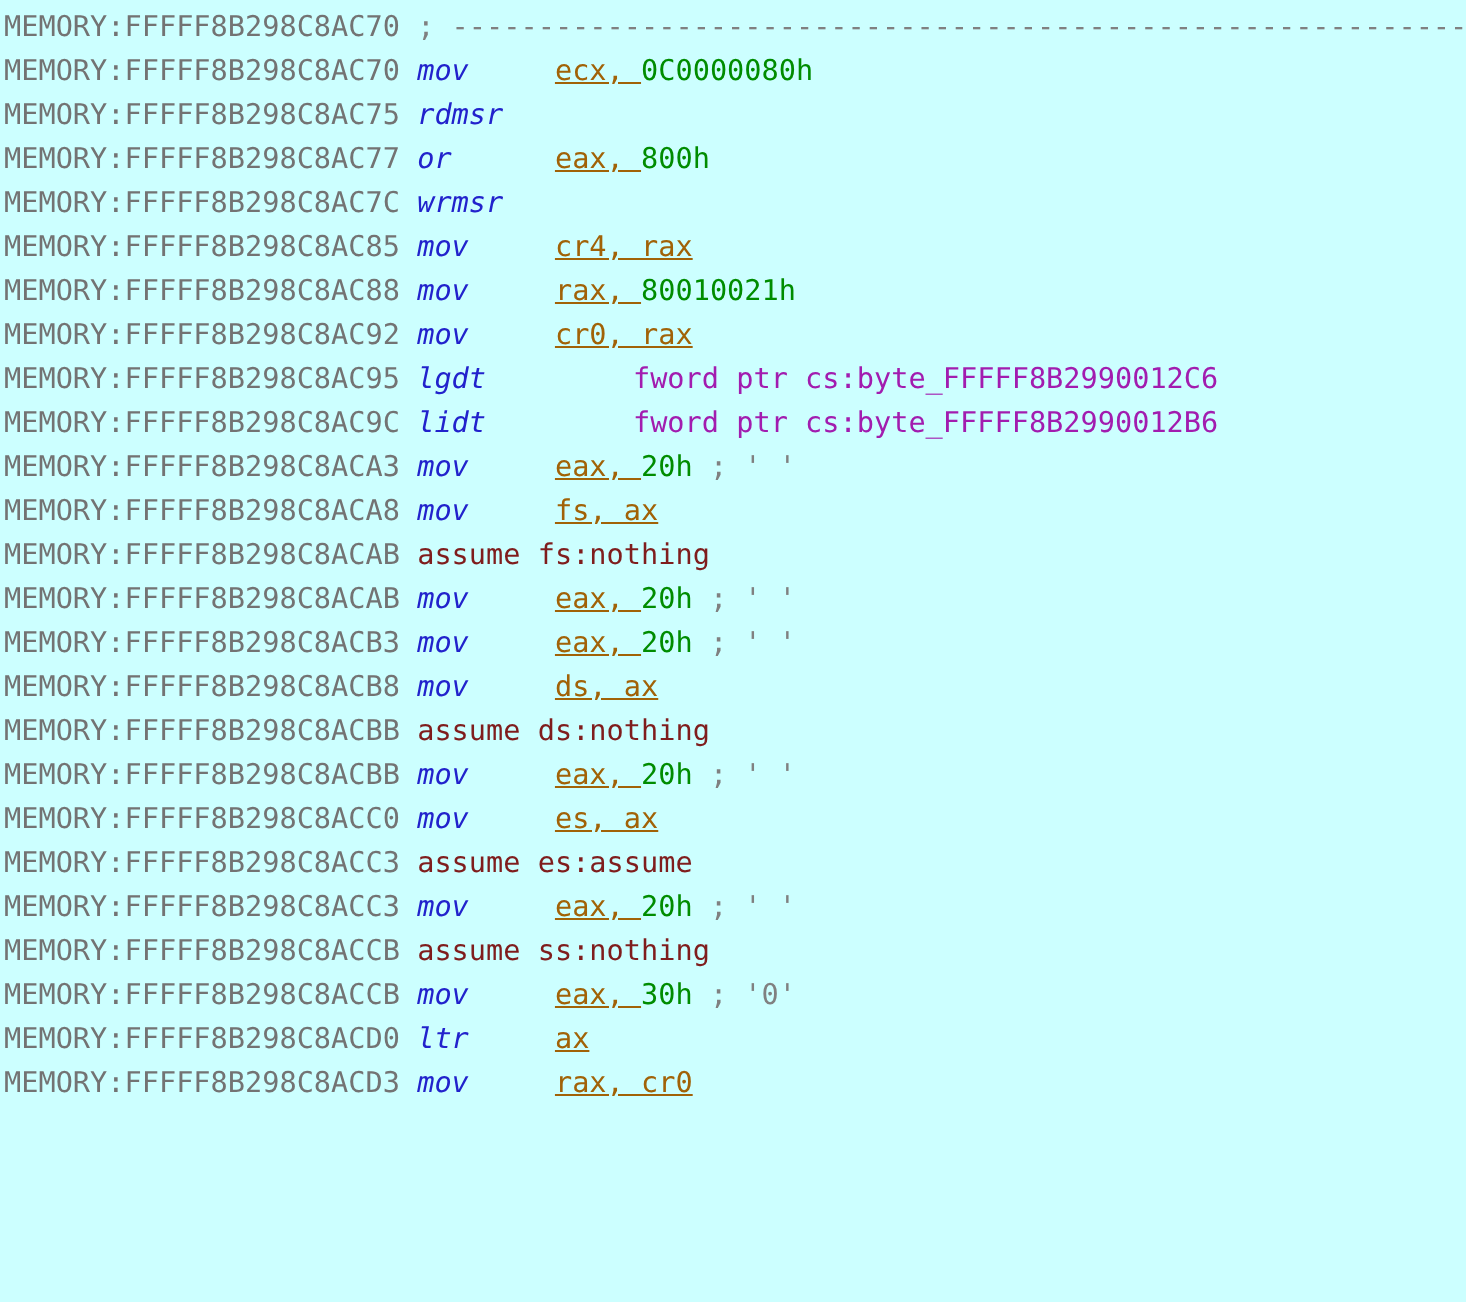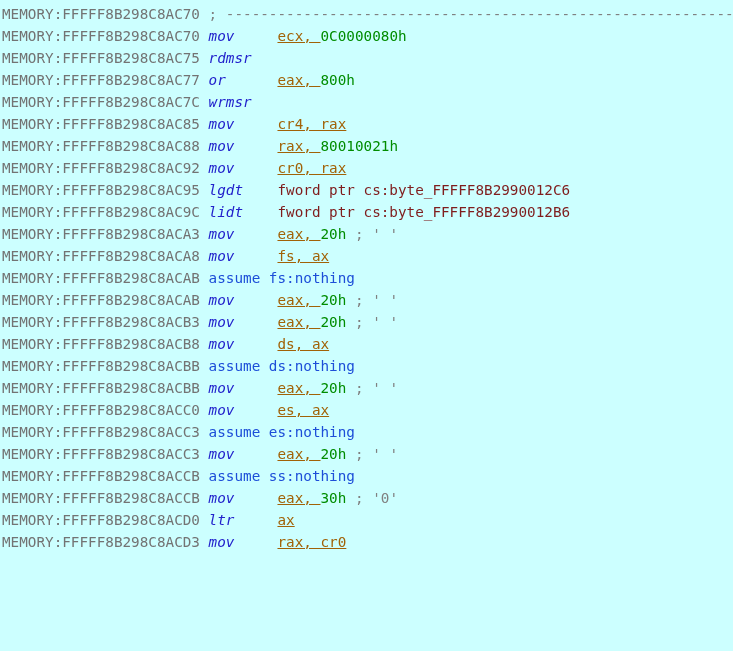--- a/index.html
+++ b/index.html
@@ -41,24 +41,25 @@
     color: #a16207;
     text-decoration: underline;
   }
   .imm {
     color: #008c00;
   }
   .cmt {
     color: #808080;
   }
   .dref {
-    color: #7f1d1d;
+    color: #a21caf;
+    margin-left: 39px;
   }
   .assume {
-    color: #1d4ed8;
+    color: #7f1d1d;
   }
 </style>
 </head>
 <body>
 
 <div id="disasm-view">
     <div class="code-line"><span class="addr">MEMORY:FFFFF8B298C8AC70 </span><span class="cmt">; ------------------------------------------------------------</span></div>
     <div class="code-line"><span class="addr">MEMORY:FFFFF8B298C8AC70 </span><span class="mnem">mov     </span><span class="op">ecx, </span><span class="imm">0C0000080h</span></div>
     <div class="code-line"><span class="addr">MEMORY:FFFFF8B298C8AC75 </span><span class="mnem">rdmsr   </span></div>
     <div class="code-line"><span class="addr">MEMORY:FFFFF8B298C8AC77 </span><span class="mnem">or      </span><span class="op">eax, </span><span class="imm">800h</span></div>
@@ -70,19 +71,19 @@
     <div class="code-line"><span class="addr">MEMORY:FFFFF8B298C8AC9C </span><span class="mnem">lidt    </span><span class="dref">fword ptr cs:byte_FFFFF8B2990012B6</span></div>
     <div class="code-line"><span class="addr">MEMORY:FFFFF8B298C8ACA3 </span><span class="mnem">mov     </span><span class="op">eax, </span><span class="imm">20h</span><span class="cmt"> ; ' '</span></div>
     <div class="code-line"><span class="addr">MEMORY:FFFFF8B298C8ACA8 </span><span class="mnem">mov     </span><span class="op">fs, ax</span></div>
     <div class="code-line"><span class="addr">MEMORY:FFFFF8B298C8ACAB </span><span class="assume">assume </span><span class="assume">fs:nothing</span></div>
     <div class="code-line"><span class="addr">MEMORY:FFFFF8B298C8ACAB </span><span class="mnem">mov     </span><span class="op">eax, </span><span class="imm">20h</span><span class="cmt"> ; ' '</span></div>
     <div class="code-line"><span class="addr">MEMORY:FFFFF8B298C8ACB3 </span><span class="mnem">mov     </span><span class="op">eax, </span><span class="imm">20h</span><span class="cmt"> ; ' '</span></div>
     <div class="code-line"><span class="addr">MEMORY:FFFFF8B298C8ACB8 </span><span class="mnem">mov     </span><span class="op">ds, ax</span></div>
     <div class="code-line"><span class="addr">MEMORY:FFFFF8B298C8ACBB </span><span class="assume">assume </span><span class="assume">ds:nothing</span></div>
     <div class="code-line"><span class="addr">MEMORY:FFFFF8B298C8ACBB </span><span class="mnem">mov     </span><span class="op">eax, </span><span class="imm">20h</span><span class="cmt"> ; ' '</span></div>
     <div class="code-line"><span class="addr">MEMORY:FFFFF8B298C8ACC0 </span><span class="mnem">mov     </span><span class="op">es, ax</span></div>
-    <div class="code-line"><span class="addr">MEMORY:FFFFF8B298C8ACC3 </span><span class="assume">assume </span><span class="assume">es:nothing</span></div>
+    <div class="code-line"><span class="addr">MEMORY:FFFFF8B298C8ACC3 </span><span class="assume">assume </span><span class="assume">es:assume</span></div>
     <div class="code-line"><span class="addr">MEMORY:FFFFF8B298C8ACC3 </span><span class="mnem">mov     </span><span class="op">eax, </span><span class="imm">20h</span><span class="cmt"> ; ' '</span></div>
     <div class="code-line"><span class="addr">MEMORY:FFFFF8B298C8ACCB </span><span class="assume">assume </span><span class="assume">ss:nothing</span></div>
     <div class="code-line"><span class="addr">MEMORY:FFFFF8B298C8ACCB </span><span class="mnem">mov     </span><span class="op">eax, </span><span class="imm">30h</span><span class="cmt"> ; '0'</span></div>
     <div class="code-line"><span class="addr">MEMORY:FFFFF8B298C8ACD0 </span><span class="mnem">ltr     </span><span class="op">ax</span></div>
     <div class="code-line"><span class="addr">MEMORY:FFFFF8B298C8ACD3 </span><span class="mnem">mov     </span><span class="op">rax, cr0</span></div>
   </div>
 
 </body></html>

